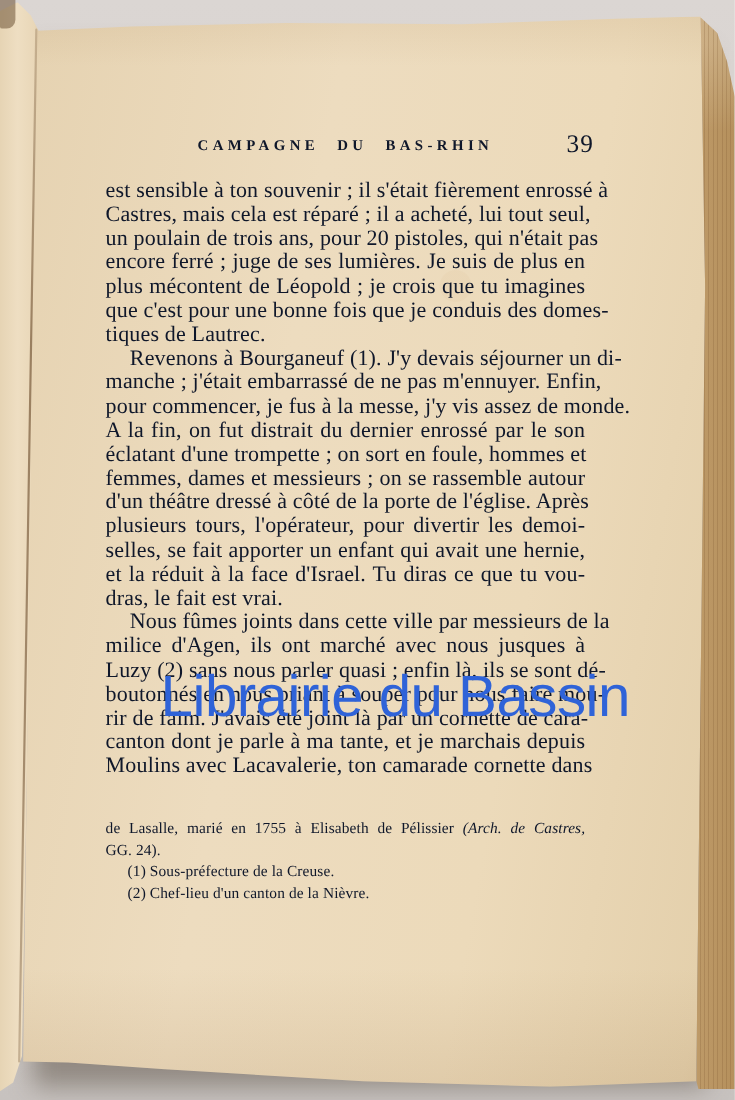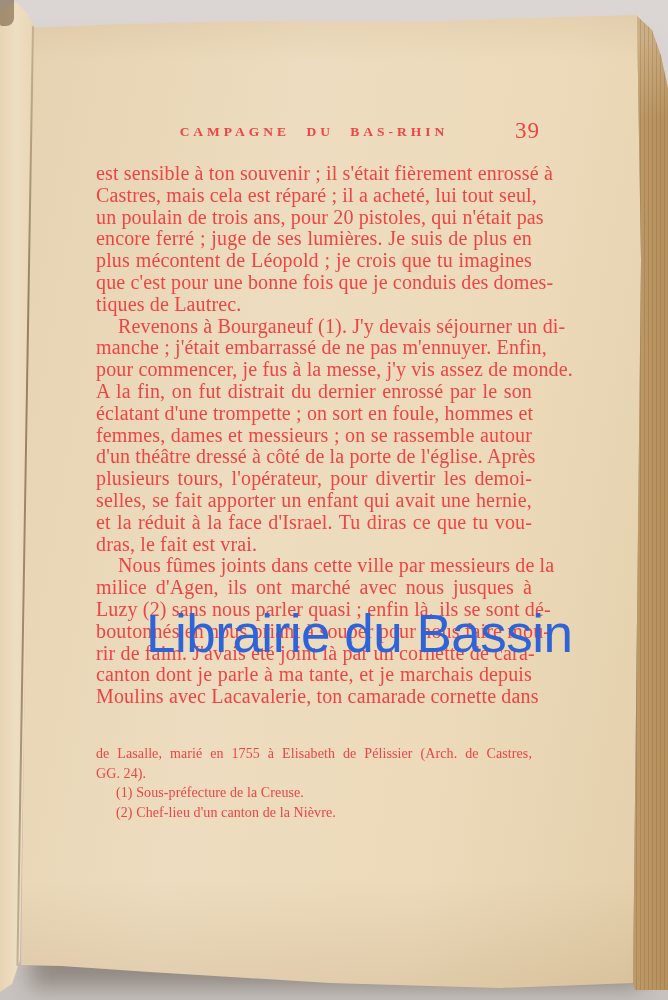--- a/index.html
+++ b/index.html
@@ -54,21 +54,21 @@
     clip-path:polygon(637px 16px,652px 30px,661px 56px,668px 88px,668px 990px,635px 990px,633px 983px,637px 620px,641px 260px);
     background:
       repeating-linear-gradient(90deg, rgba(118,80,42,0.22) 0 1px, rgba(0,0,0,0) 1px 4px),
       linear-gradient(180deg, rgba(255,245,225,0.25) 0 40px, rgba(0,0,0,0) 120px),
       linear-gradient(90deg,#e9d6b6 0%,#ddc59c 30%,#c6a273 55%,#b18b5d 74%,#c9a778 88%,#b5905c 100%);
   }
 
   
   .text-layer{
     left:96px;top:0;width:436px;height:1000px;
-    color:#ef4444;
+    color:#0f172a;
   }
   .running-header{left:0;top:124px;width:436px;height:26px;}
   .header-title{
     width:100%;text-align:center;
     font-size:13.5px;font-weight:700;letter-spacing:4px;word-spacing:9px;
   }
   .page-number{
     position:absolute;right:-8px;top:-6px;
     font-size:23px;font-weight:400;letter-spacing:1px;
   }
@@ -81,21 +81,21 @@
   .line.last{text-align-last:left;}
   .line.indent{text-indent:22px;}
 
   .footnotes{left:0;top:744px;width:436px;}
   .fline{
     width:436px;line-height:19.5px;font-size:14px;letter-spacing:.1px;
     text-align:justify;text-align-last:justify;white-space:nowrap;
   }
   .fline.last{text-align-last:left;}
   .fline.item{text-align-last:left;padding-left:20px;}
-  .fitalic{}
+  .fitalic{font-style:italic;}
 
   
   .watermark{
     left:146px;top:607px;width:460px;
     font-family:"Liberation Sans", sans-serif;
     font-size:53px;line-height:1;font-weight:400;letter-spacing:-0.5px;
     color:#2f63d8;white-space:nowrap;
   }
 </style>
 </head>

